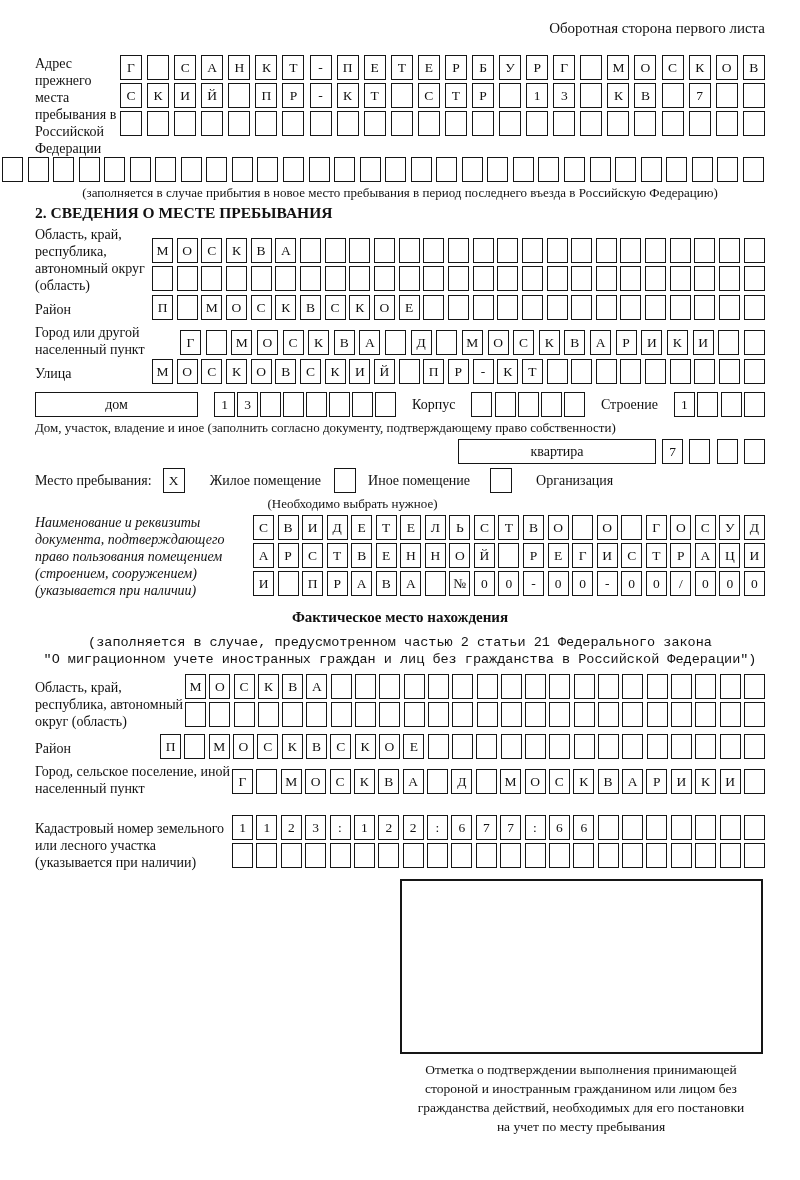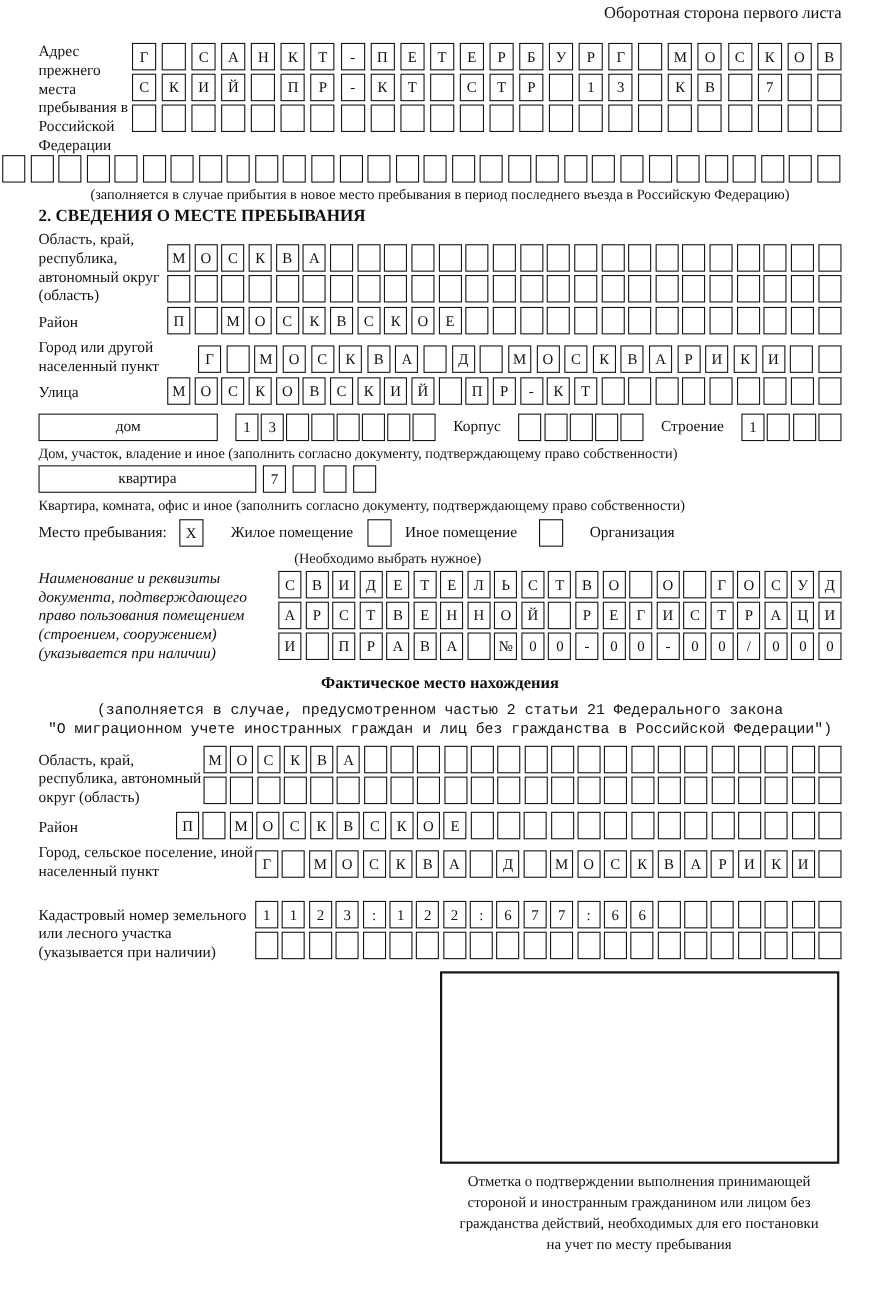--- a/index.html
+++ b/index.html
@@ -6,21 +6,21 @@
   .page{
     position:relative;
     width:800px;height:1180px;
     box-sizing:border-box;
     padding:0 35px;
     background:#fff;
     font-family:"Liberation Serif","DejaVu Serif",serif;
     color:#111;
     overflow:hidden;
   }
-  .side-note{padding-top:4px;text-align:right;font-size:15px;}
+  .side-note{padding-top:20px;text-align:right;font-size:15px;}
   .frow{display:flex;align-items:flex-end;}
   .frow.center{align-items:center;}
   .flabel{font-size:14px;line-height:17px;flex-shrink:0;}
   .gridcol{flex:1;}
   .cellrow{display:flex;justify-content:space-between;margin-bottom:3px;}
   .cell{
     width:21px;height:25px;box-sizing:border-box;
     border:1.5px solid #161616;background:#fff;
     display:flex;align-items:center;justify-content:center;
     font-size:13.5px;flex-shrink:0;
@@ -39,21 +39,21 @@
   .g580{width:580px;} .g605{width:605px;} .g533{width:533px;}
   .mt1{margin-top:1px;} .mt2{margin-top:2px;} .mt3{margin-top:3px;}
   .mt4{margin-top:4px;} .mt6{margin-top:6px;}
   .labelbox{
     box-sizing:border-box;border:1.5px solid #161616;height:25px;
     display:flex;align-items:center;justify-content:center;
     font-size:14px;flex-shrink:0;
   }
   .dom-row{display:flex;justify-content:flex-end;align-items:center;margin-top:5px;gap:16px;}
   .inline-label{font-size:14px;white-space:nowrap;flex-shrink:0;}
-  .kv-row{display:flex;align-items:center;margin-top:3px;}
+  .kv-row{display:flex;align-items:center;margin-top:3px;justify-content:flex-end;}
   .mesto-row{display:flex;align-items:center;margin-top:4px;font-size:14px;}
   .checkbox{
     width:22px;height:25px;box-sizing:border-box;border:1.5px solid #161616;
     display:flex;align-items:center;justify-content:center;font-size:13.5px;flex-shrink:0;
   }
   .hint{margin-left:210px;width:215px;text-align:center;font-size:13px;margin-top:3px;}
   .fact-title{text-align:center;font-weight:bold;font-size:15px;margin-top:10px;}
   .fact-cap{text-align:center;font-size:13.5px;line-height:17px;margin-top:8px;font-family:Liberation Mono, monospace;}
   .kad-grids{padding-top:15px;}
   .stamp-box{
@@ -381,21 +381,20 @@
 
   <div class="kv-row">
     <div class="labelbox" style="width:198px;">квартира</div>
     <div class="cellrow" style="width:103px;margin-bottom:0;margin-left:6px;">
         <div class="cell">7</div>
         <div class="cell"></div>
         <div class="cell"></div>
         <div class="cell"></div>
       </div>
   </div>
-  <div class="caption mt4">Квартира, комната, офис и иное (заполнить согласно документу, подтверждающему право собственности)</div>
 
   <div class="mesto-row">
     <span>Место пребывания:</span>
     <span class="checkbox" style="margin-left:11px;">X</span>
     <span style="margin-left:25px;">Жилое помещение</span>
     <span class="checkbox" style="margin-left:13px;"></span>
     <span style="margin-left:12px;">Иное помещение</span>
     <span class="checkbox" style="margin-left:20px;"></span>
     <span style="margin-left:24px;">Организация</span>
   </div>

